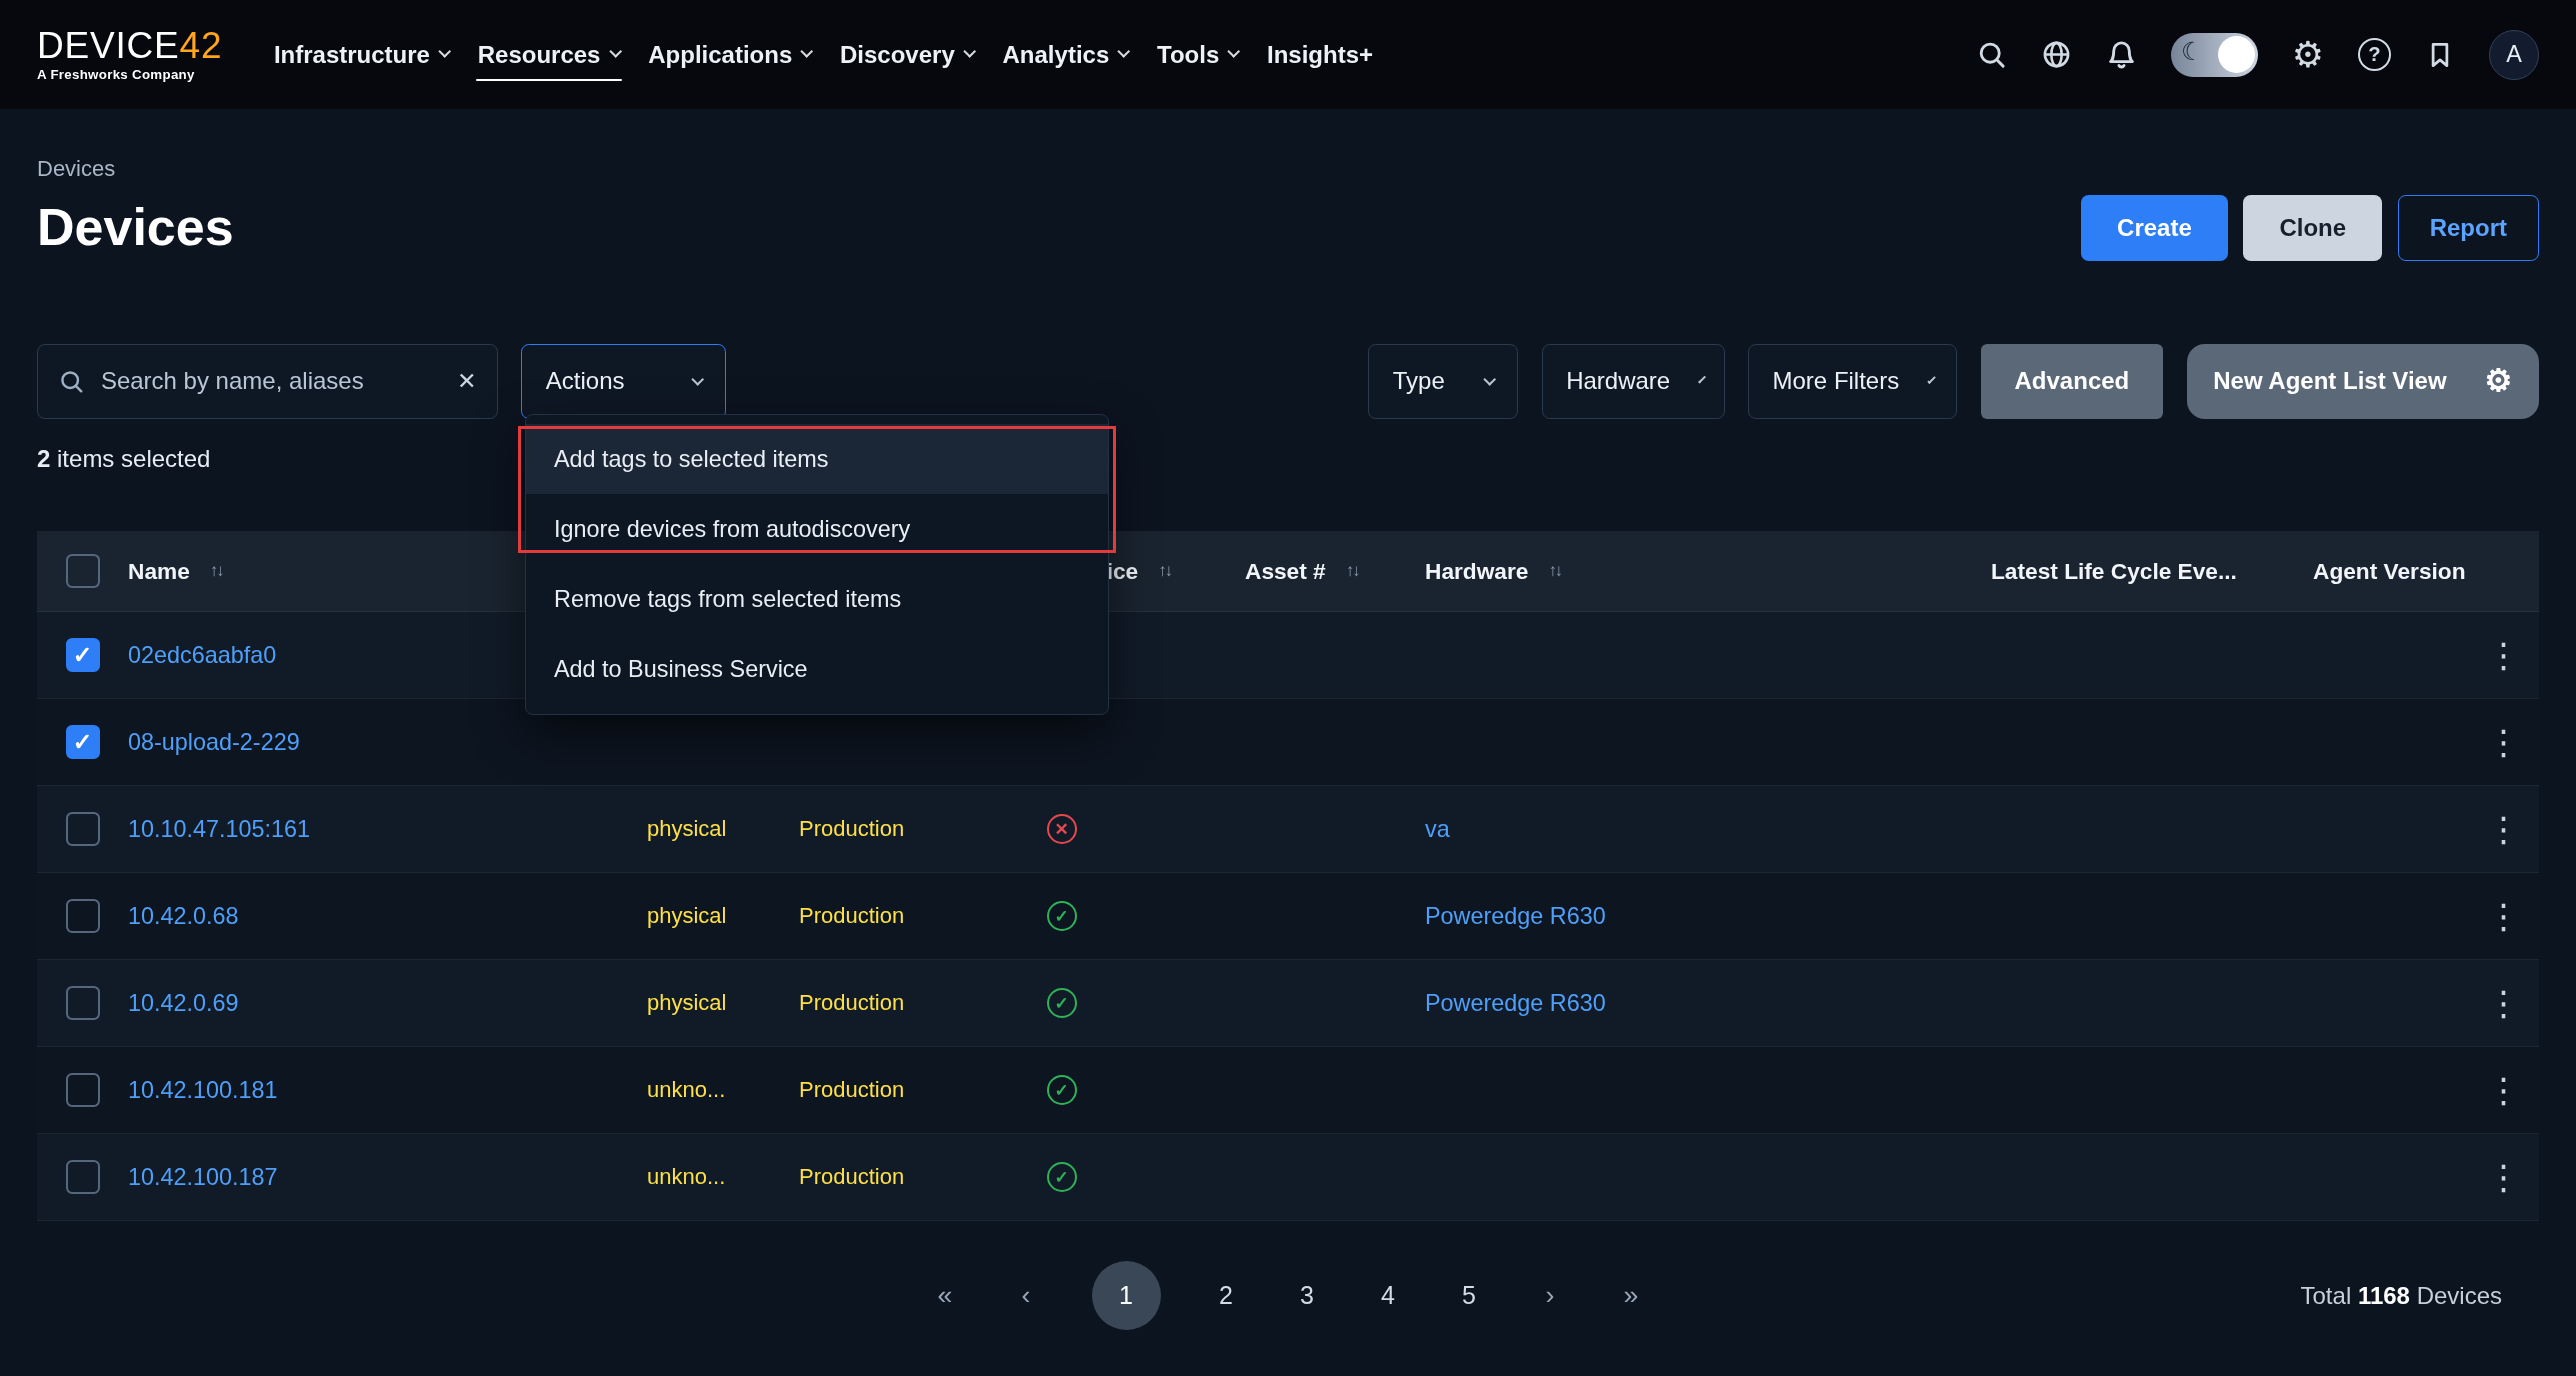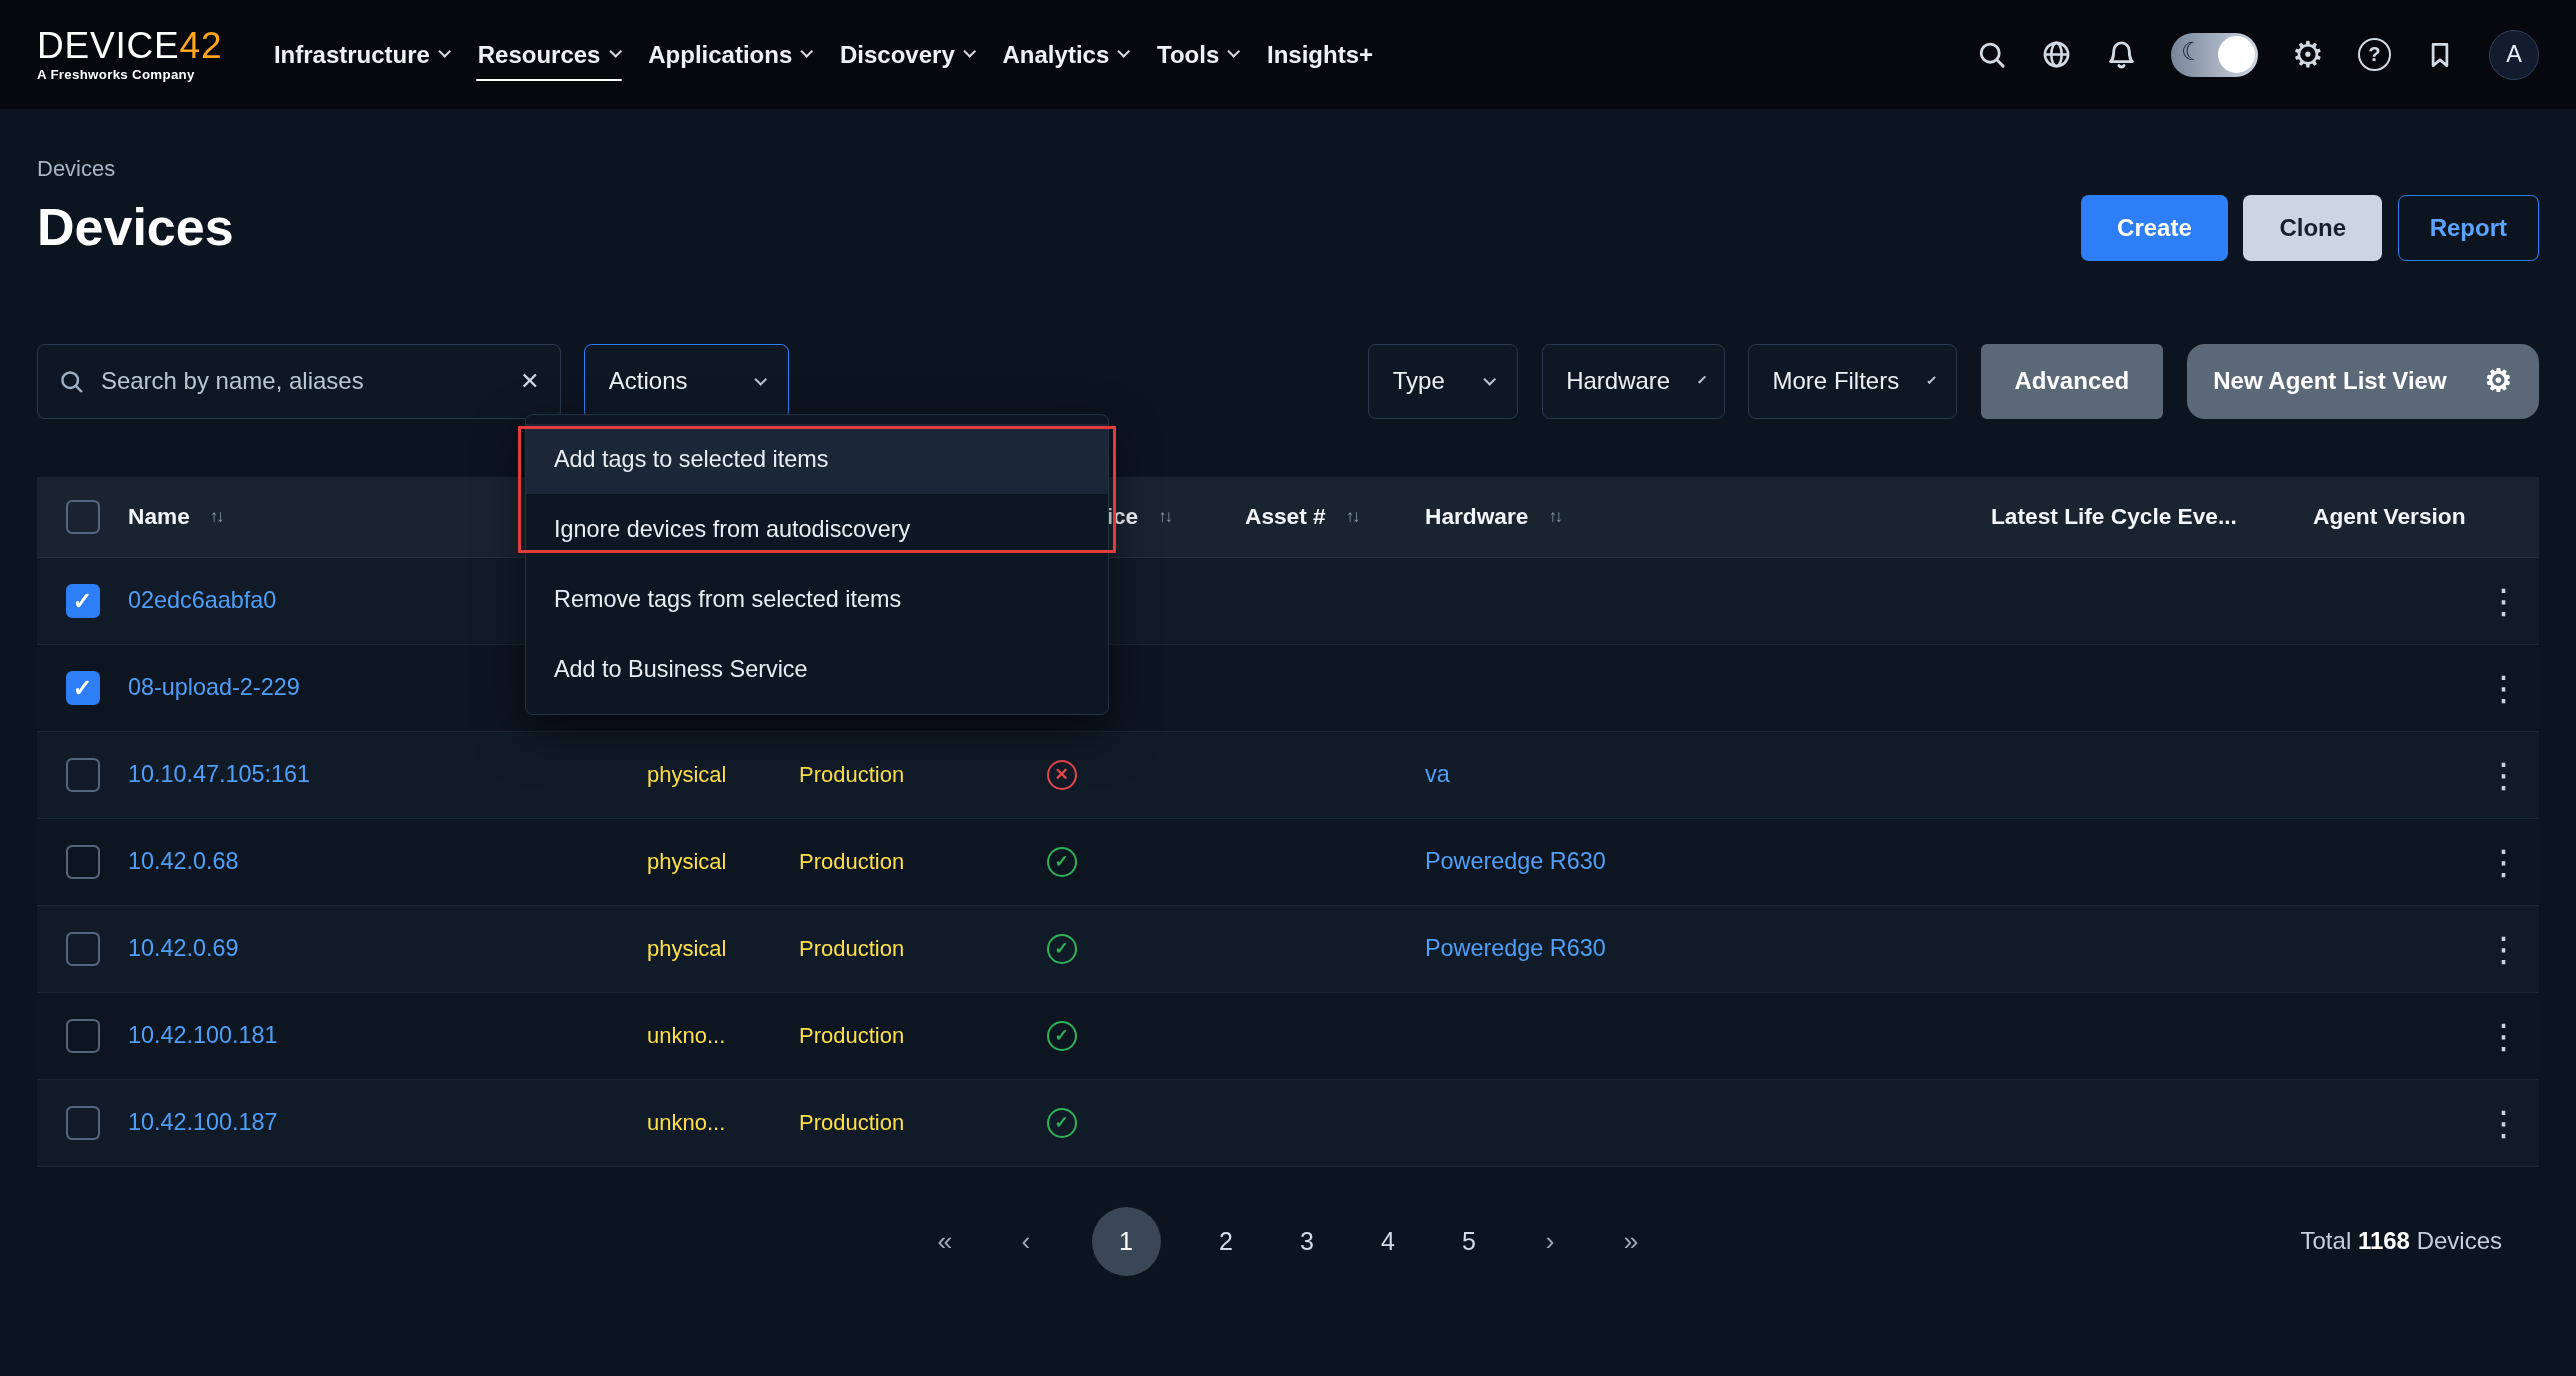--- a/index.html
+++ b/index.html
@@ -37,21 +37,21 @@
   .title-row { display:flex; align-items:center; justify-content:space-between; margin-top:12.5px; }
   .page-title { font-size:52px; font-weight:bold; color:#fff; line-height:1.1; }
   .title-actions { display:flex; gap:15.6px; }
   .btn { height:66px; border-radius:7.8px; font-size:24px; display:flex; align-items:center; justify-content:center; cursor:pointer; font-weight:600; }
   .btn-create { background:#2e7ef7; color:#fff; padding:0 36px; }
   .btn-clone { background:#ccd5e0; color:#17202c; padding:0 36px; }
   .btn-report { background:transparent; border:1.6px solid #2e7ef7; color:#5ba4ff; padding:0 31px; }
 
   
   .filter-row { display:flex; align-items:center; margin-top:83px; }
-  .search-box { width:524px; height:75px; background:#0e1724; border:1.6px solid #2b3a4f; border-radius:7.8px; display:flex; align-items:center; padding:0 20.3px; gap:14px; }
+  .search-box { width:461px; height:75px; background:#0e1724; border:1.6px solid #2b3a4f; border-radius:7.8px; display:flex; align-items:center; padding:0 20.3px; gap:14px; }
   .search-box input { flex:1; min-width:0; background:transparent; border:none; outline:none; font-size:24px; color:#cdd8e4; font-family:inherit; }
   .search-box input::placeholder { color:#b9c6d4; }
   .clear-x { font-size:23.4px; color:#cdd8e4; cursor:pointer; }
   .clear-x::after { content:"✕"; }
   .dd { height:75px; background:#0e1724; border:1.6px solid #2b3a4f; border-radius:7.8px; display:flex; align-items:center; justify-content:space-between; font-size:24px; color:#edf1f6; padding:0 23.4px; cursor:pointer; gap:31px; white-space:nowrap; }
   .dd .chev { margin-top:-3.1px; color:#cdd6e0; }
   .dd-actions { margin-left:23.4px; width:205px; border-color:#2e7ef7; }
   .right-filters { margin-left:auto; display:flex; align-items:center; gap:23.4px; }
   .dd-type { width:150px; }
   .dd-hardware { width:183px; }
@@ -215,20 +215,21 @@
           <i class="chev"></i>
       </div>
       <button class="btn btn-advanced" style="border:none;font-family:inherit;">Advanced</button>
       <button class="btn btn-newagent" style="border:none;font-family:inherit;">
         <span>New Agent List View</span>
         <span class="gear-glyph"></span>
       </button>
     </div>
   </div>
 
+  <div class="selected-line"><b>2</b><span> items selected</span></div>
 
   <div class="table">
 
     <div class="trow thead">
       <div class="cell-check">
           <span class="cbx"></span>
         </div>
       <div class="th">
           <span>Name</span>
           <span class="sort"></span>

